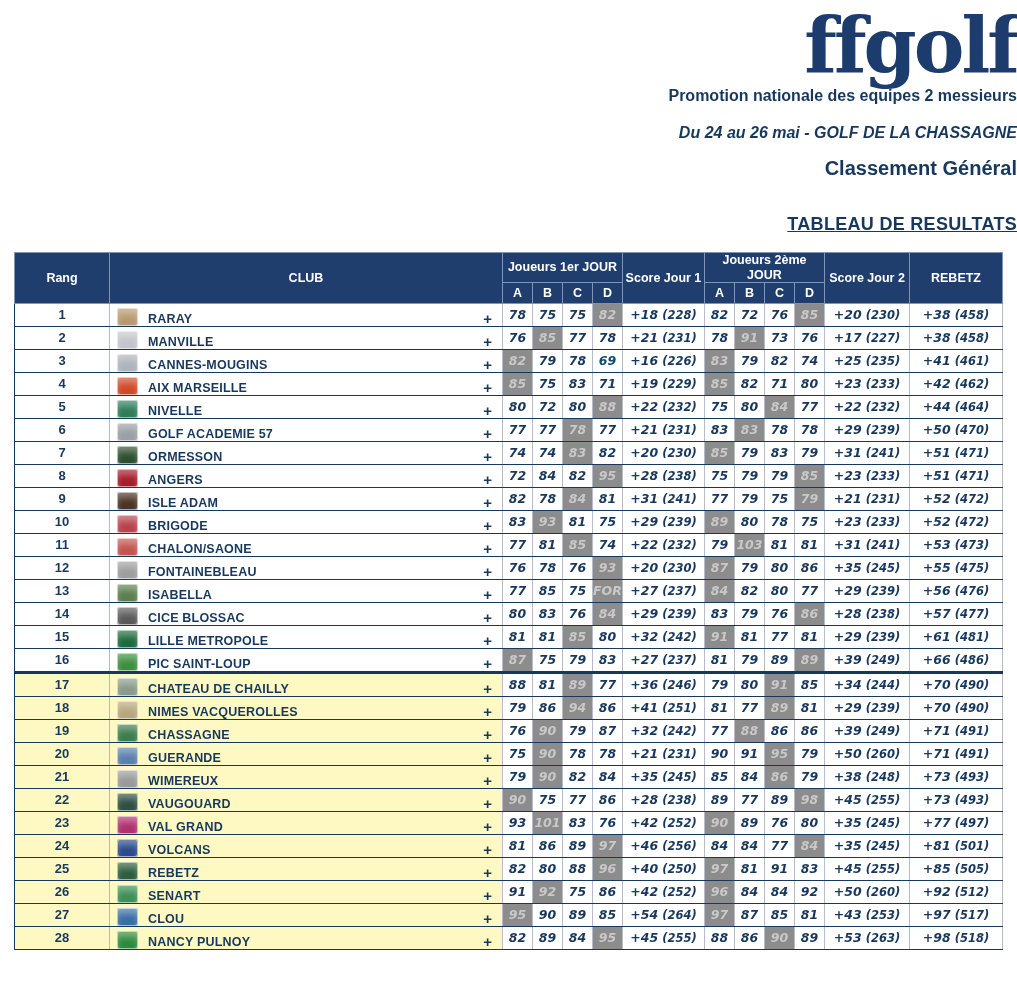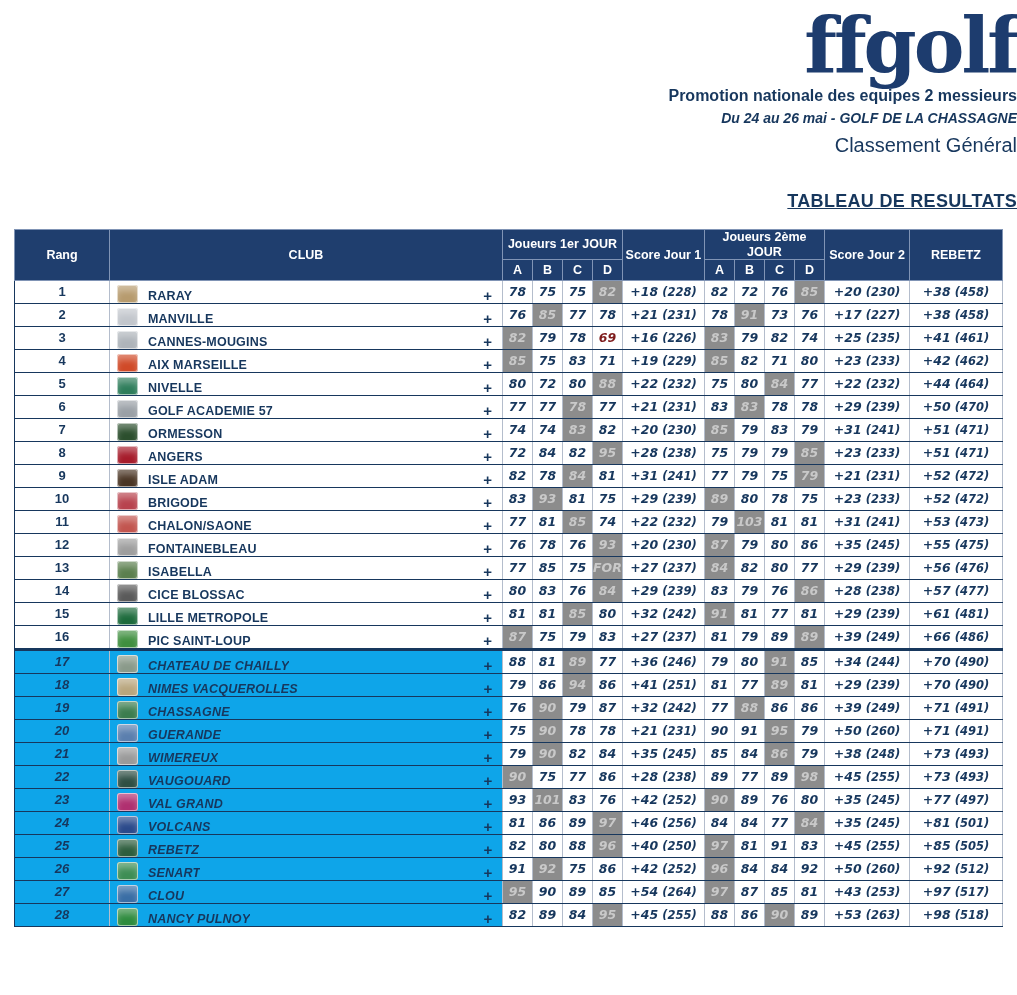--- a/index.html
+++ b/index.html
@@ -9,22 +9,22 @@
   }
   .masthead{text-align:right;padding-top:10px;}
   .logo-wrap{position:relative;display:inline-block;line-height:.95;}
   .logo-text{
     font-family:"DejaVu Serif",serif;font-weight:bold;font-size:76px;
     color:#1d3c6e;letter-spacing:-3px;
   }
   .rooster{position:absolute;top:-2px;right:-34px;width:34px;height:34px;}
   .t1{font-size:21px;font-weight:bold;margin-top:16px;letter-spacing:.2px;}
   .t2{font-size:16px;font-weight:bold;margin-top:5px;}
-  .t3{font-size:14px;font-weight:bold;font-style:italic;margin-top:5px;}
-  .t4{font-size:20px;font-weight:normal;margin-top:8px;}
+  .t3{font-size:16px;font-weight:bold;font-style:italic;margin-top:19px;}
+  .t4{font-size:20px;font-weight:bold;margin-top:15px;}
   .t5{font-size:18px;font-weight:bold;margin-top:34px;text-decoration:underline;letter-spacing:.3px;}
   table{
     width:989px;margin:17px auto 0 auto;border-collapse:collapse;table-layout:fixed;
     border:1px solid #17375d;
   }
   thead th{
     background:#1f3e6e;color:#ffffff;font-size:12.5px;font-weight:bold;
     border:1px solid #8094b5;padding:0;line-height:1.15;
   }
   thead tr.hrow1 th{height:22px;}
@@ -33,41 +33,41 @@
   tbody td{
     height:22px;padding:0;border-bottom:1px solid #17375d;border-right:1px solid #b4bdcc;
     background:#ffffff;
   }
   tbody tr.zone-start td{border-top:3px solid #17375d;}
   td.rank-cell{
     text-align:center;font-weight:bold;font-size:13px;color:#17375d;
     border-right:1px solid #b4bdcc;
   }
   td.club-cell{vertical-align:middle;}
-  td.shade{background:#0ea5e9;font-style:italic;}
+  td.shade{background:#fef9c3;}
   .club-inner{display:flex;align-items:flex-end;height:100%;padding:0 9px 0 7px;}
   .club-logo{
     display:inline-block;width:21px;height:18px;border-radius:3px;
     box-shadow:inset 0 0 0 1px rgba(255,255,255,.55), inset 0 6px 6px rgba(255,255,255,.35);
     flex:0 0 auto;
   }
   .club-name{
     font-weight:bold;font-size:12.5px;color:#17375d;margin-left:10px;
     letter-spacing:.2px;white-space:nowrap;overflow:hidden;
   }
   .expand{
     margin-left:auto;font-weight:bold;font-size:15px;color:#17375d;
     cursor:pointer;padding:0 1px;line-height:1;
   }
   td.num{
     font-family:"DejaVu Sans",sans-serif;font-weight:bold;font-style:italic;
     font-size:12.5px;text-align:center;color:#17375d;
   }
   td.num.gray{background:#8c8c8c;color:#c9c9c9;}
-  td.num.red{color:#7f1d1d;margin-left:44px;}
+  td.num.red{color:#0c4a6e;margin-left:44px;}
   .s-paren{font-size:11.5px;}
   svg{display:block;}
 </style>
 </head>
 <body>
 
 <div class="masthead">
   <div class="logo-wrap">
     <span class="logo-text">ffgolf</span>
     <span class="rooster">

